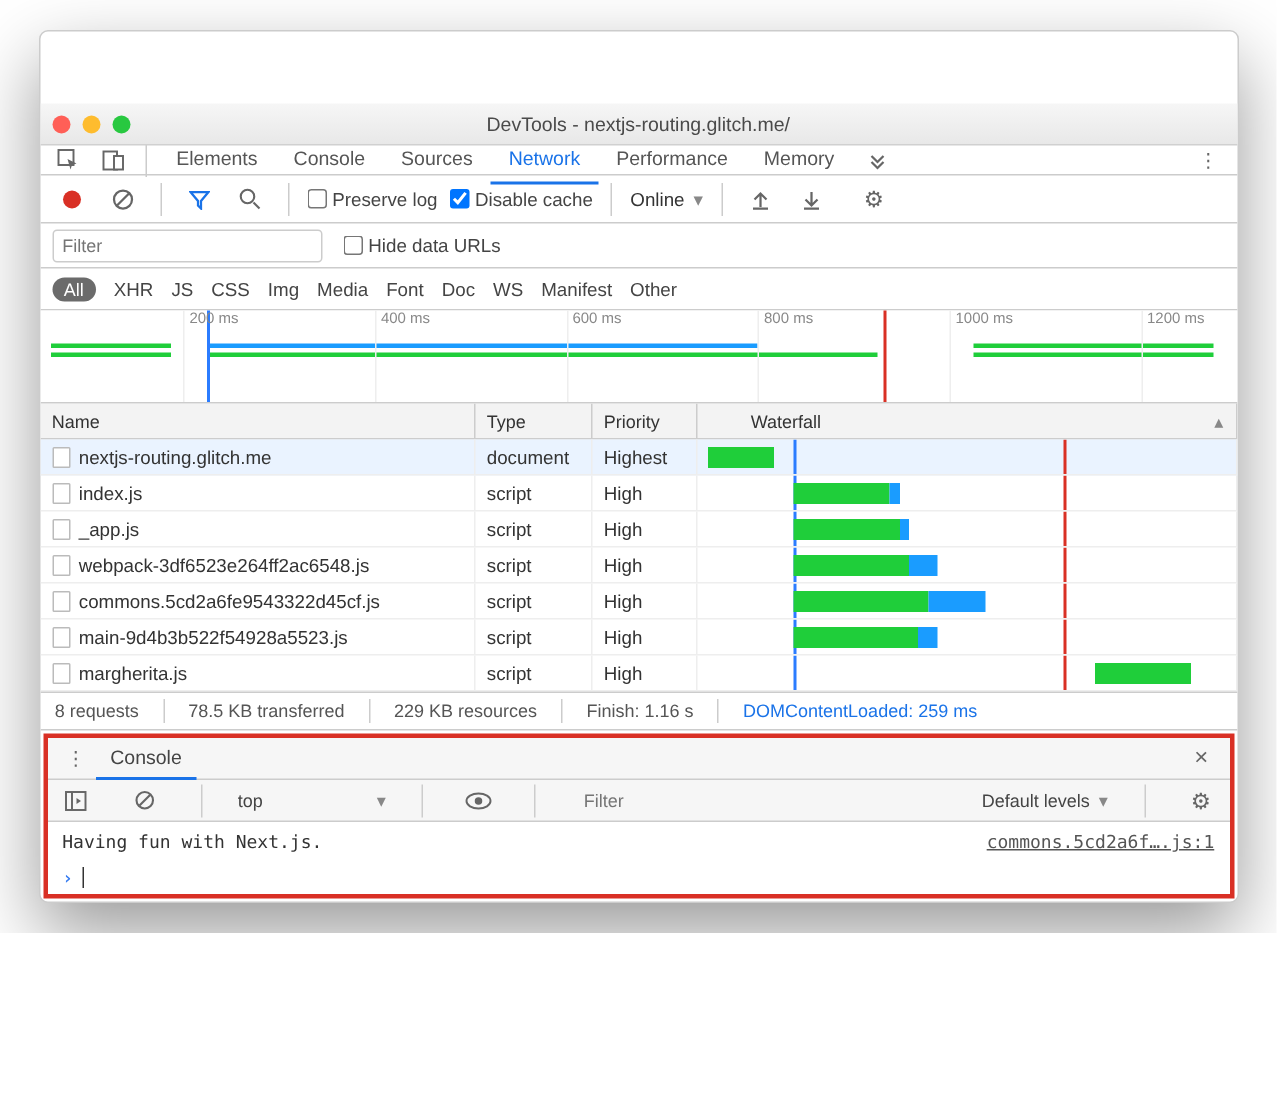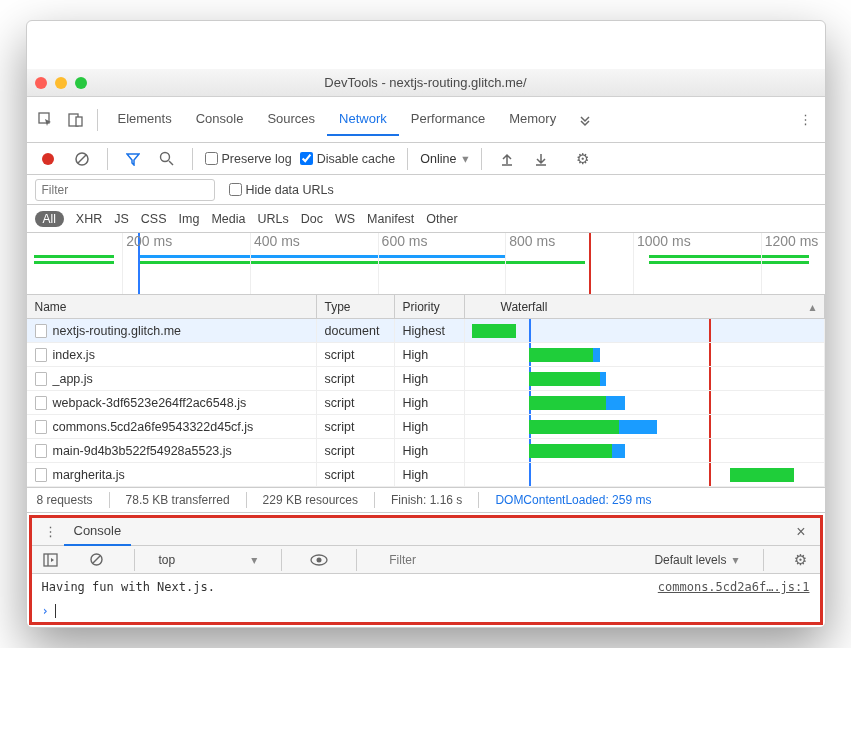--- a/index.html
+++ b/index.html
@@ -3,37 +3,37 @@
 <meta charset="utf-8">
 <style>
 * { box-sizing: border-box; margin: 0; padding: 0; }
 body { font-family: -apple-system, "Helvetica Neue", Arial, sans-serif; font-size: 13px; color: #333; background: #fff; }
 .window { width: 800px; margin: 20px auto; border: 1px solid #ccc; border-radius: 6px; box-shadow: 0 20px 50px rgba(0,0,0,.4); overflow: hidden; background: #fff; }
 .titlebar { height: 28px; background: linear-gradient(#f6f6f6,#e8e8e8); border-bottom: 1px solid #d0d0d0; display: flex; align-items: center; padding: 0 8px; position: relative; margin-top: 48px; }
 .traffic { display: flex; gap: 8px; }
 .dot { width: 12px; height: 12px; border-radius: 50%; }
 .dot.r { background:#ff5f57; } .dot.y{background:#febc2e;} .dot.g{background:#28c840;}
 .title { position:absolute; left:0; right:0; text-align:center; font-size:13px; color:#4a4a4a; }
-.tabbar { display:flex; align-items:center; height:46px; border-bottom:1px solid #ccc; padding:0 6px; gap:4px; }
+.tabbar { display:flex; align-items:center; height:20px; border-bottom:1px solid #ccc; padding:0 6px; gap:4px; }
 .tabbar .spacer{flex:1}
 .tab { padding:8px 12px; color:#555; cursor:pointer; border-bottom:2px solid transparent; }
 .tab.active{ color:#1a73e8; border-bottom:2px solid #1a73e8; }
 .icon-btn{ width:26px;height:26px;display:flex;align-items:center;justify-content:center;color:#666;cursor:pointer;}
 .vr{width:1px;height:22px;background:#ccc;margin:0 4px;}
 .toolbar{display:flex;align-items:center;height:32px;border-bottom:1px solid #ccc;padding:0 8px;gap:8px;}
 .funnel{color:#1a73e8;font-weight:bold;}
 .chk{width:13px;height:13px;margin-right:4px;vertical-align:middle;}
 .lbl{color:#444;font-size:12.5px;display:flex;align-items:center;}
 .network-select{display:flex;align-items:center;gap:6px;font-size:12.5px;}
 .filterbar{display:flex;align-items:center;height:30px;border-bottom:1px solid #ccc;padding:0 8px;gap:14px;}
 .filter-input{width:180px;height:22px;border:1px solid #ccc;border-radius:3px;padding:0 6px;font-size:12px;color:#888;}
 .typebar{display:flex;align-items:center;height:28px;border-bottom:1px solid #ccc;padding:0 8px;gap:12px;font-size:12.5px;color:#444;}
 .type-pill{background:#6b6b6b;color:#fff;padding:1px 8px;border-radius:9px;font-size:12px;}
 .timeline{height:62px;border-bottom:1px solid #ccc;position:relative;background:#fff;}
-.tick{position:absolute;top:0;height:100%;border-left:1px solid #eee;font-size:14px;color:#888;padding-left:3px;}
+.tick{position:absolute;top:0;height:100%;border-left:1px solid #eee;font-size:10px;color:#888;padding-left:3px;}
 .table-head{display:flex;height:24px;background:#f3f3f3;border-bottom:1px solid #ccc;font-size:12px;color:#333;}
 .th{padding:4px 8px;border-right:1px solid #ccc;display:flex;align-items:center;}
 .th.name{flex:0 0 290px;} .th.type{flex:0 0 78px;} .th.prio{flex:0 0 70px;} .th.wf{flex:1;position:relative;padding-left:36px;}
 .table-body .row{display:flex;height:24px;border-bottom:1px solid #eee;font-size:12.5px;align-items:center;}
 .row.sel{background:#eaf3ff;}
 .td{padding:0 8px;border-right:1px solid #eee;display:flex;align-items:center;height:100%;overflow:hidden;white-space:nowrap;}
 .td.name{flex:0 0 290px;gap:6px;} .td.type{flex:0 0 78px;} .td.prio{flex:0 0 70px;} .td.wf{flex:1;position:relative;}
 .file-ico{width:12px;height:14px;border:1px solid #bbb;border-radius:1px;background:#fff;}
 .wfbar{position:absolute;height:14px;top:5px;display:flex;}
 .wfbar .s1{background:#1fce3a;height:100%;} .wfbar .s2{background:#1a9cff;height:100%;}
@@ -160,21 +160,21 @@
       </label>
   </div>
 
   <div class="typebar" id="typebar">
       <span class="type-pill">All</span>
       <span>XHR</span>
       <span>JS</span>
       <span>CSS</span>
       <span>Img</span>
       <span>Media</span>
-      <span>URLs</span>
+      <span>Font</span>
       <span>Doc</span>
       <span>WS</span>
       <span>Manifest</span>
       <span>Other</span>
     </div>
 
   <div class="timeline" id="timeline">
     <div style="position:absolute;left:1%;top:22px;width:10%;height:3px;background:#1fce3a"></div>
     <div style="position:absolute;left:1%;top:28px;width:10%;height:3px;background:#1fce3a"></div>
     <div style="position:absolute;left:14%;top:22px;width:46%;height:3px;background:#1a9cff"></div>

